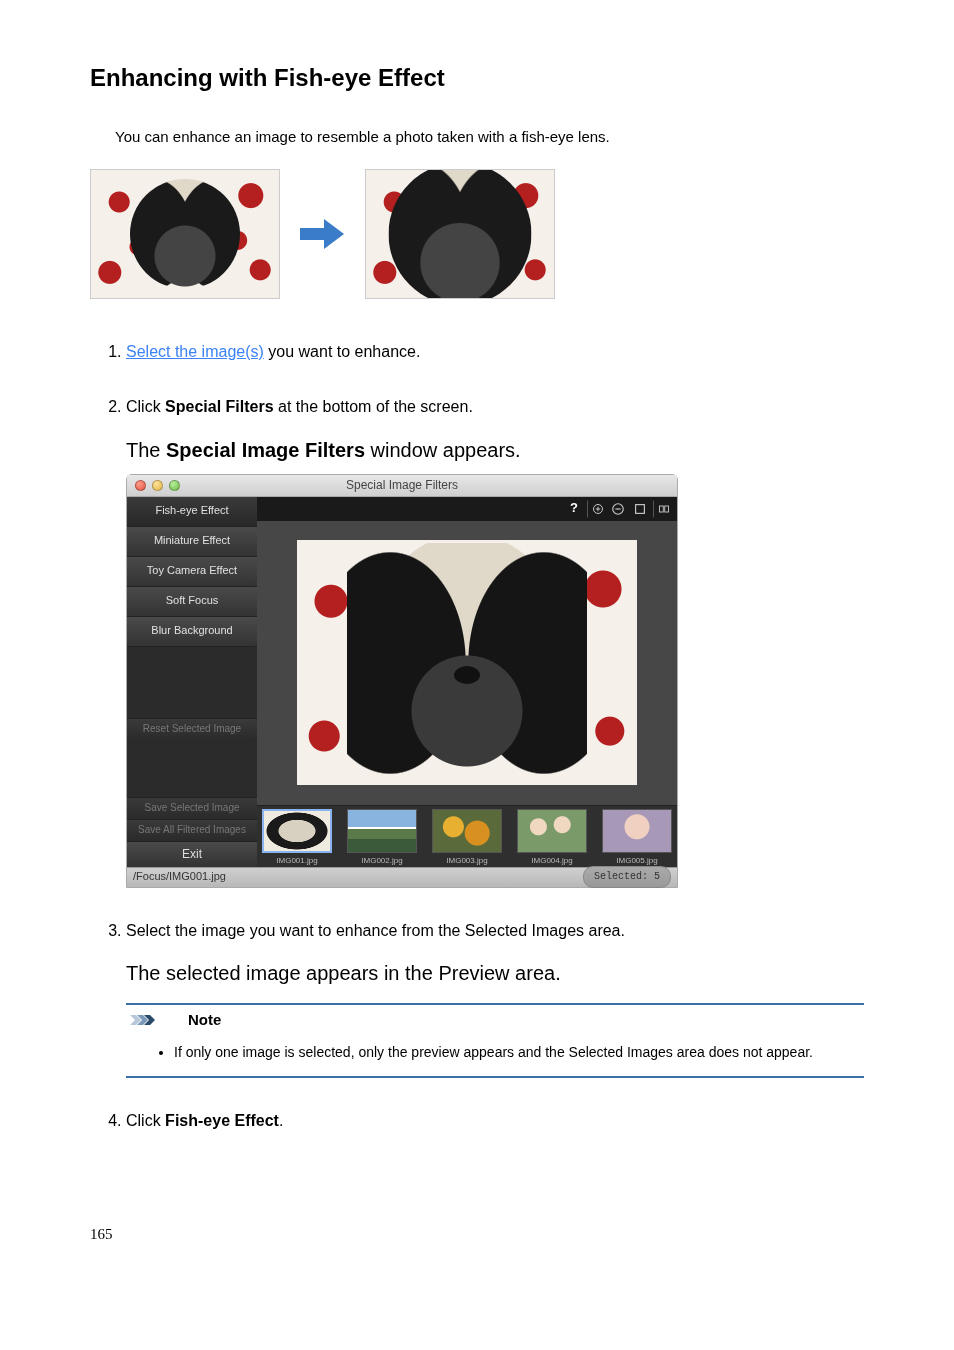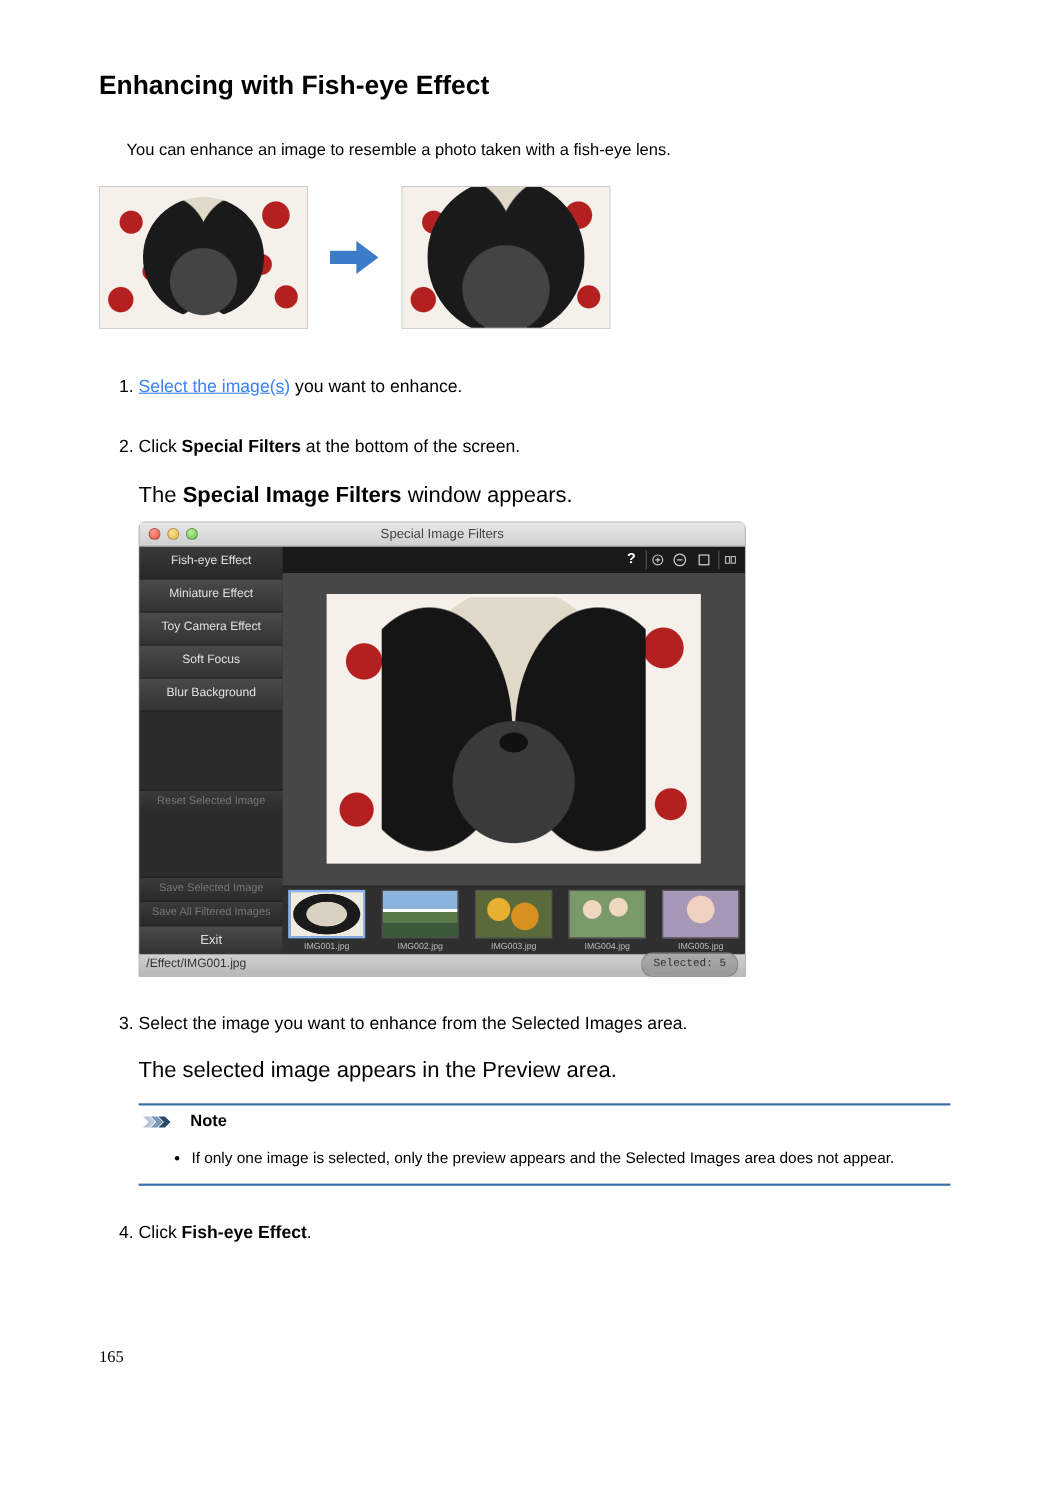--- a/index.html
+++ b/index.html
@@ -245,21 +245,21 @@
       font-size: 10px;
       font-family: Liberation Mono, monospace;
     }
     
     .note-block {
       margin-top: 14px;
       border-top: 2px solid #3a6fa8;
       border-bottom: 2px solid #3a6fa8;
     }
     .note-head {
-      display: flex; align-items: center; gap: 7px;
+      display: flex; align-items: center; gap: 22px;
       padding: 3px 4px;
       font-weight: bold;
       font-size: 15px;
     }
     .note-chevrons {
       width: 36px; height: 14px;
     }
     .note-body {
       padding: 6px 4px 12px 30px;
       font-size: 14px;
@@ -379,21 +379,21 @@
               <div class="thumb-lbl">IMG004.jpg</div>
             </div>
             <div class="thumb">
               <div class="thumb-img t-kid"></div>
               <div class="thumb-lbl">IMG005.jpg</div>
             </div>
           </div>
         </div>
       </div>
       <div class="statusbar">
-        <span>/Effect/IMG001.jpg</span>
+        <span>/Focus/IMG001.jpg</span>
         <span class="status-right">Selected: 5</span>
       </div>
     </div>
   </li>
 
   <li>
     <span>Select the image you want to enhance from the Selected Images area.</span>
     <p class="substep">The selected image appears in the Preview area.</p>
 
     <div class="note-block">

